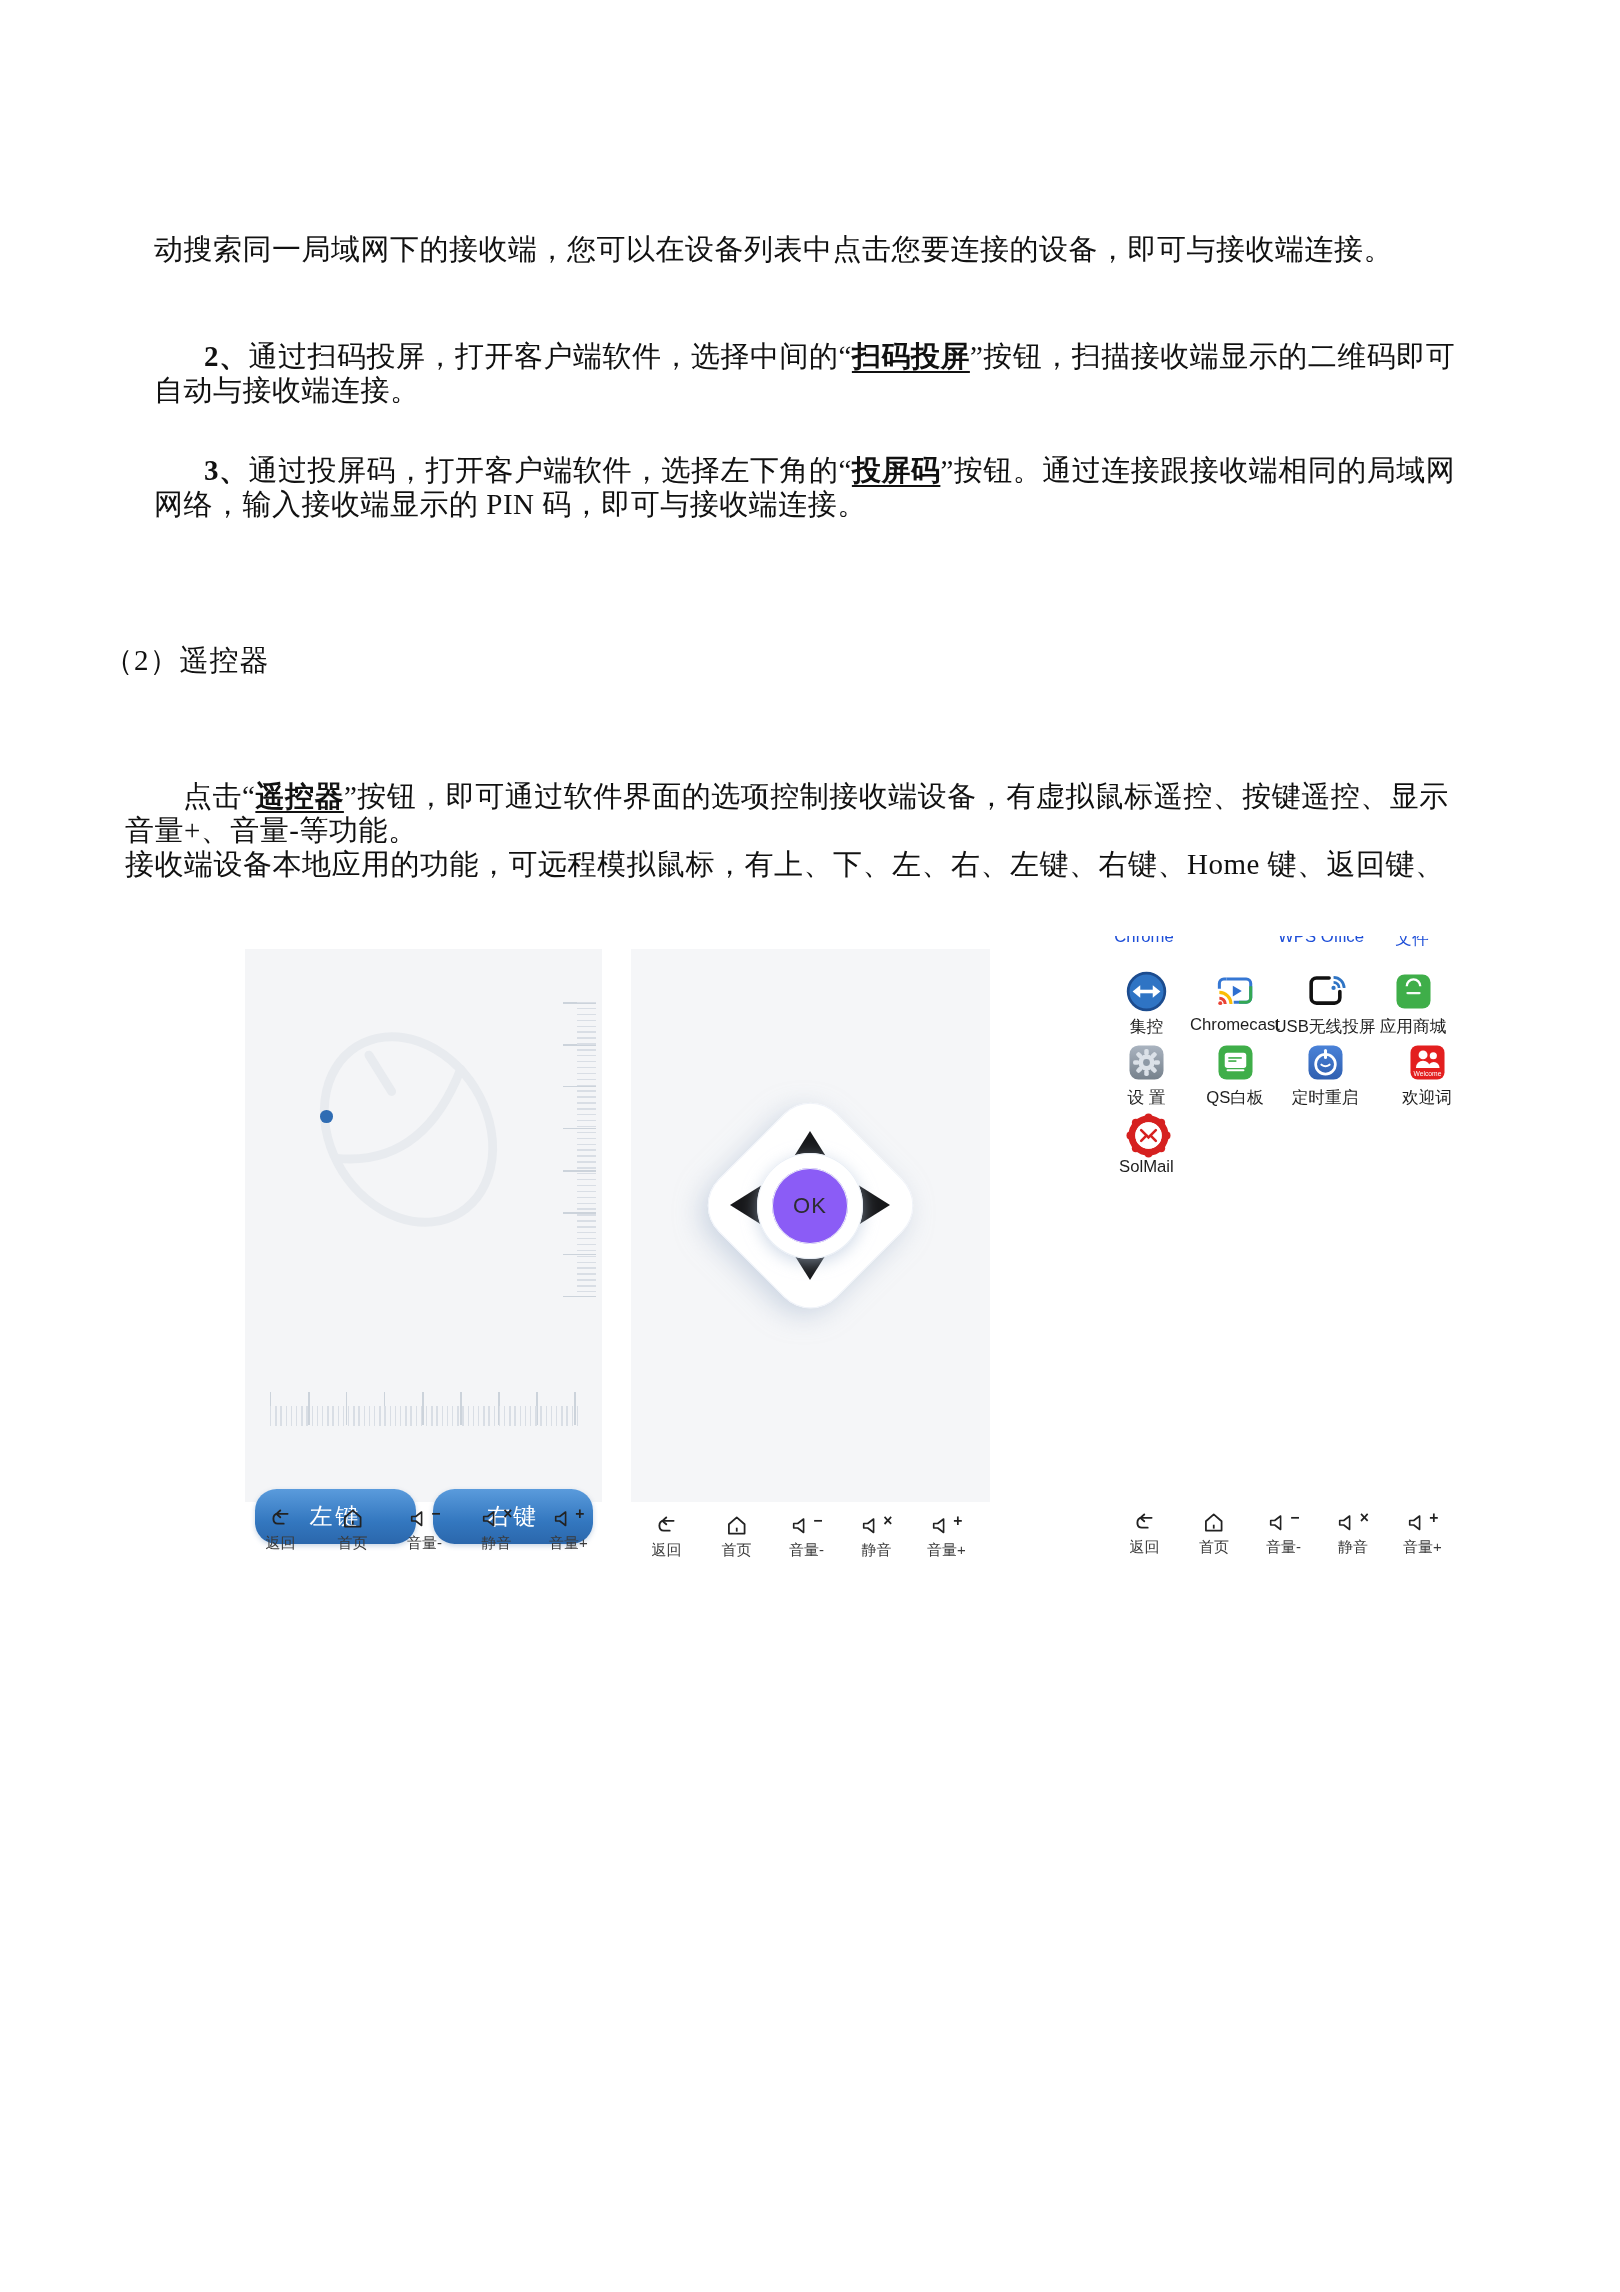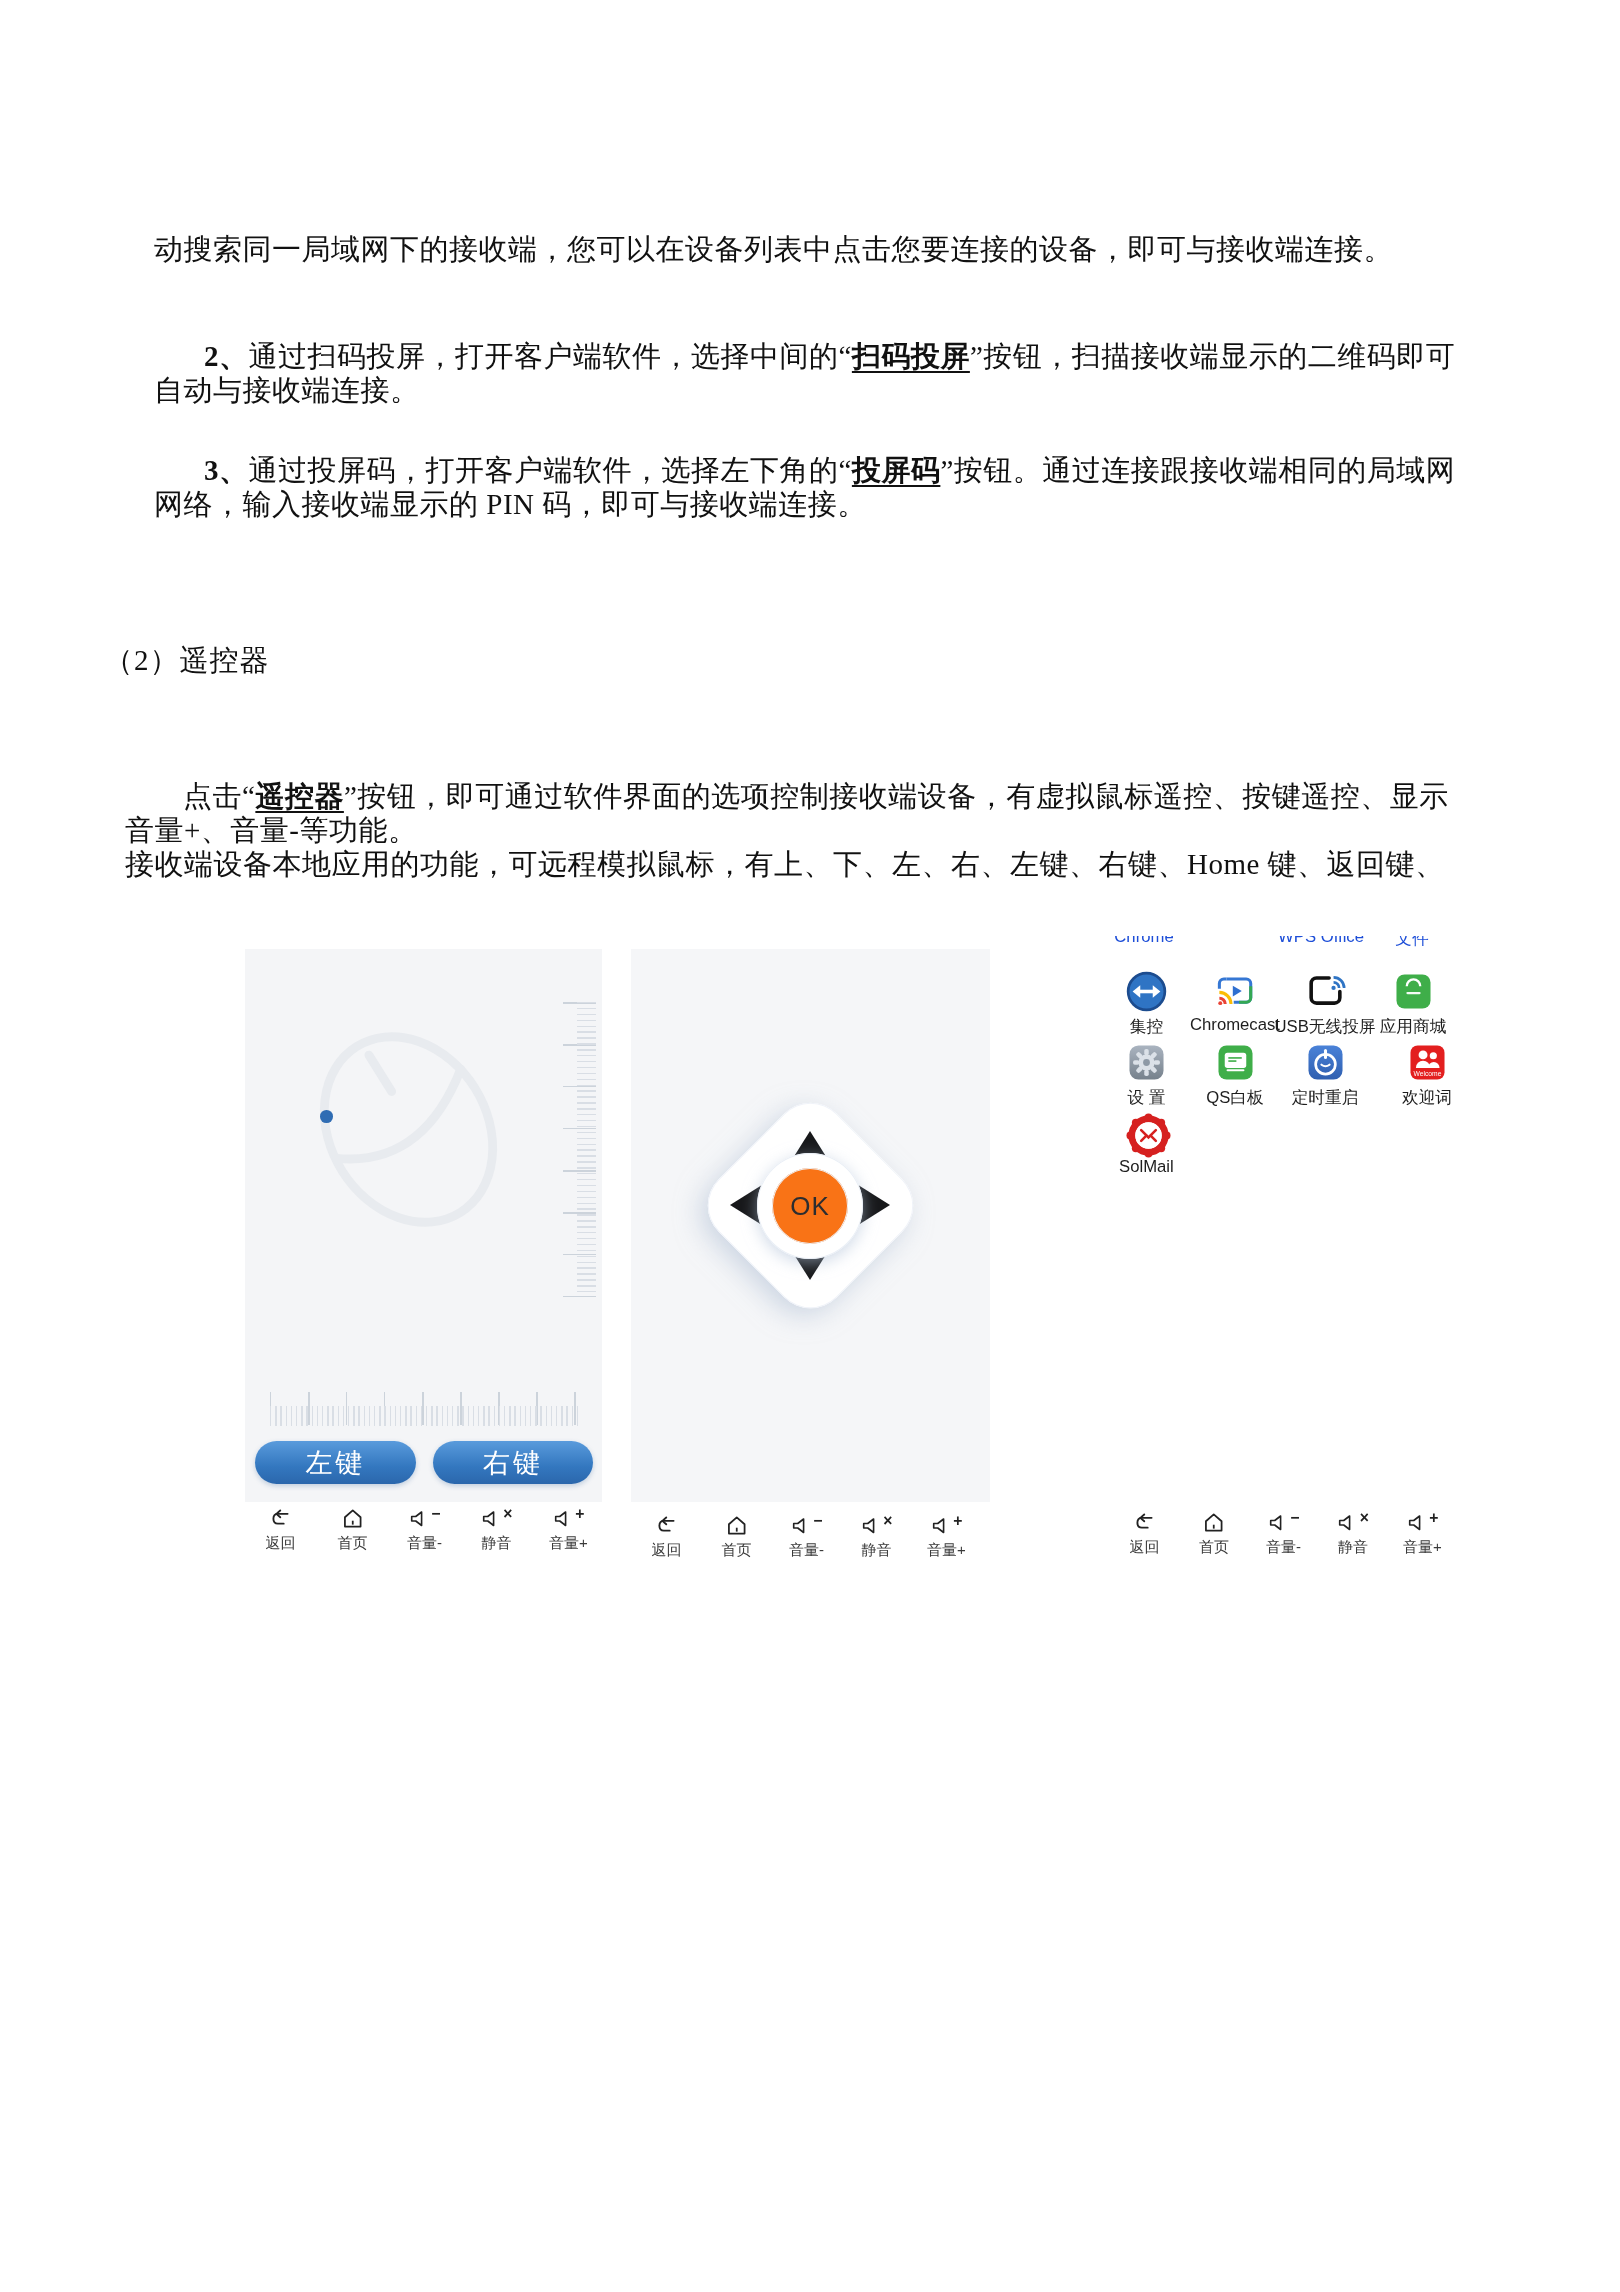--- a/index.html
+++ b/index.html
@@ -15,37 +15,37 @@
   .panel{position:absolute;}
   .panel-gray{background:#f4f5f7;}
   
   .dot{position:absolute;width:12.7px;height:12.7px;border-radius:50%;background:#2f6cb3;}
   .vr{position:absolute;}
   .vr-major{background:repeating-linear-gradient(to bottom,#ccd3db 0 1.5px,transparent 1.5px 42px);}
   .vr-minor{background:repeating-linear-gradient(to bottom,#d9dee5 0 1.4px,transparent 1.4px 5.9px);}
   .hr{position:absolute;}
   .hr-major{background:repeating-linear-gradient(to right,#ccd3db 0 1.5px,transparent 1.5px 38px);}
   .hr-minor{background:repeating-linear-gradient(to right,#d9dee5 0 1.4px,transparent 1.4px 5.2px);}
-  .mouse-btn{position:absolute;height:43px;border-radius:21.6px;
+  .mouse-btn{position:absolute;height:55px;border-radius:21.6px;
      background:linear-gradient(180deg,#5a9bdc 0%,#3377bf 60%,#2b67ac 100%);
-     color:#fff;font-family:"Liberation Sans",sans-serif;font-size:27px;letter-spacing:2.9px;
-     display:flex;align-items:center;justify-content:center;box-shadow:0 2px 4.9px rgba(40,90,150,.25);}
+     color:#fff;font-family:"Liberation Sans",sans-serif;font-size:23px;letter-spacing:2.9px;
+     display:flex;align-items:center;justify-content:center;box-shadow:0 2px 4.9px rgba(40,90,150,.25);margin-top:48px;}
   
   .dpad-diamond{position:absolute;width:167px;height:167px;background:#fff;border-radius:37px;
      transform:rotate(45deg);box-shadow:0 9.8px 25.5px rgba(172,188,210,.55),inset 0 0 0 1px #f0f3f9;}
   .tri{position:absolute;width:0;height:0;}
   .tri-up{border-left:22.5px solid transparent;border-right:22.5px solid transparent;border-bottom:35px solid #17181a;}
   .tri-down{border-left:22.5px solid transparent;border-right:22.5px solid transparent;border-top:35px solid #17181a;}
   .tri-left{border-top:22.5px solid transparent;border-bottom:22.5px solid transparent;border-right:35px solid #17181a;}
   .tri-right{border-top:22.5px solid transparent;border-bottom:22.5px solid transparent;border-left:35px solid #17181a;}
   .ok-ring{position:absolute;width:106px;height:106px;border-radius:50%;background:#fff;
      box-shadow:0 3.9px 15.7px rgba(175,192,214,.6),inset 0 0 0 1px #eaeff6;}
-  .ok-btn{position:absolute;width:76px;height:76px;border-radius:50%;background:#f97316;
+  .ok-btn{position:absolute;width:76px;height:76px;border-radius:50%;background:#8b5cf6;
      box-shadow:inset 0 0 0 1px #eef2f8;display:flex;align-items:center;justify-content:center;
-     font-family:"Liberation Sans",sans-serif;font-size:26px;color:#2c2d30;letter-spacing:1px;}
+     font-family:"Liberation Sans",sans-serif;font-size:22px;color:#2c2d30;letter-spacing:1px;}
   
   .nav{position:absolute;display:flex;justify-content:space-between;font-family:"Liberation Sans",sans-serif;}
   .nav-item{display:flex;flex-direction:column;align-items:center;width:55px;}
   .nav-glyph{height:25.5px;display:flex;align-items:center;}
   .nav-sign{font-size:15.7px;font-weight:bold;color:#222;margin:-9.8px 0 0 1px;}
   .nav-label{font-size:15px;color:#3a3a3a;margin-top:2.9px;white-space:nowrap;}
   
   .apps-panel{background:#fff;}
   .cut-row{position:absolute;left:0;top:0;width:100%;height:12.7px;overflow:hidden;}
   .cut-label{position:absolute;top:-8.8px;transform:translateX(-50%);font-family:"Liberation Sans",sans-serif;

